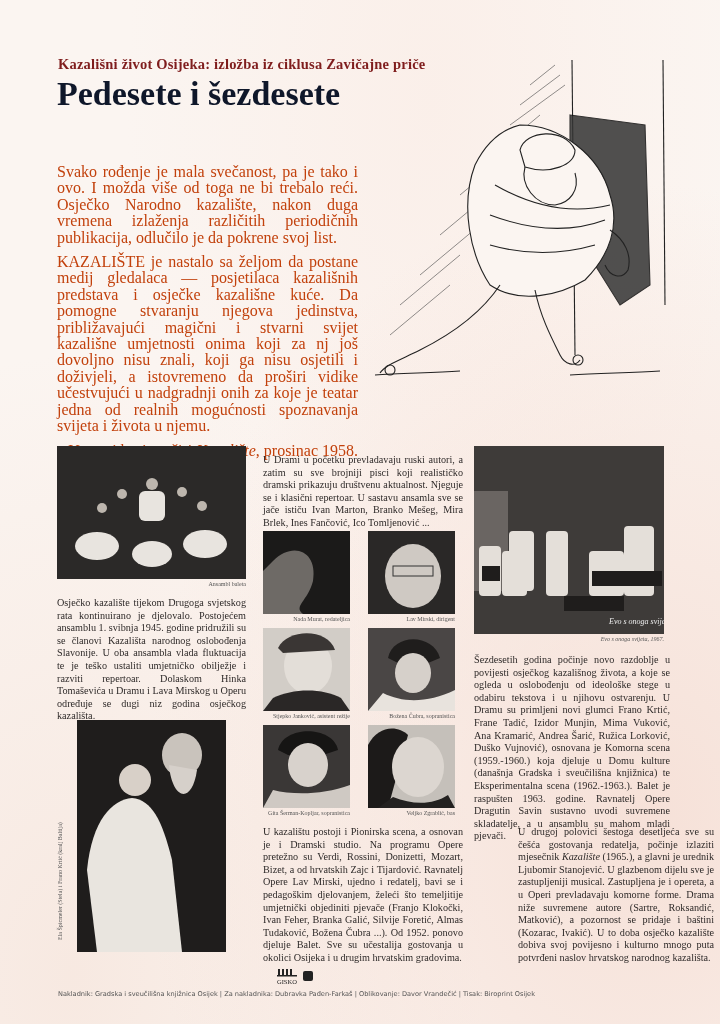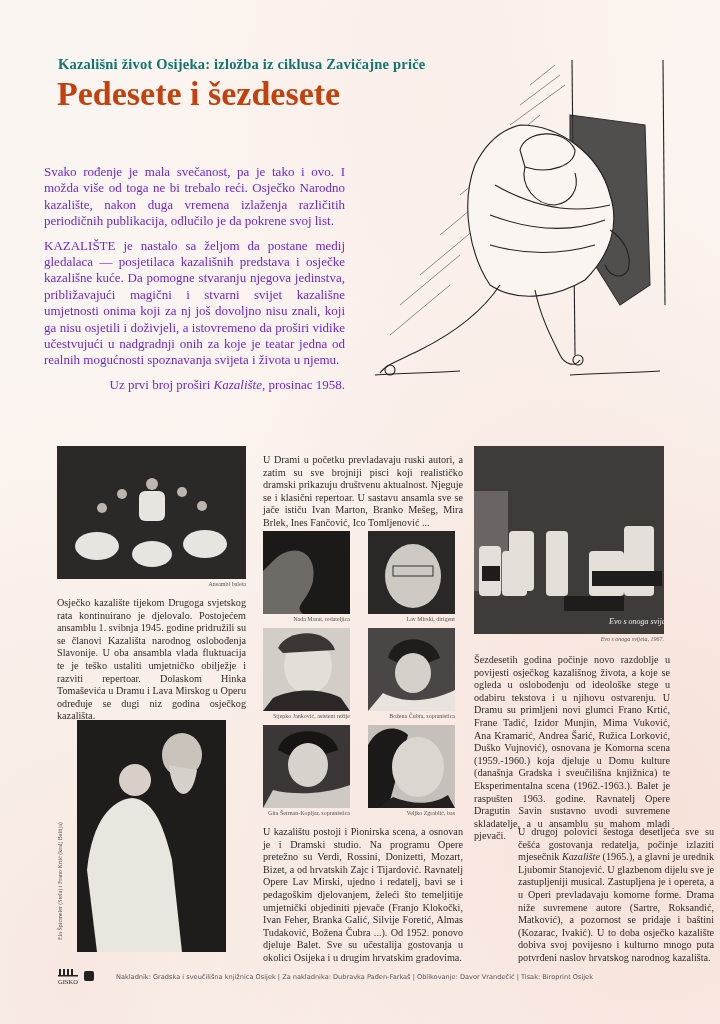--- a/index.html
+++ b/index.html
@@ -8,42 +8,42 @@
     background: #fbf5f1;
     background-image:
       radial-gradient(ellipse at 90% 80%, rgba(240,200,185,0.45), transparent 55%),
       radial-gradient(ellipse at 10% 95%, rgba(240,210,195,0.35), transparent 45%),
       radial-gradient(ellipse at 60% 10%, rgba(250,235,228,0.6), transparent 50%);
     font-family: "Liberation Serif", "DejaVu Serif", serif;
     color: #3a3230;
   }
   .abs { position: absolute; }
   .subtitle {
-    left: 58px; top: 56px; font-size: 14.5px; font-weight: bold; color: #0f766e;
+    left: 58px; top: 56px; font-size: 14.5px; font-weight: bold; color: #7f1d1d;
     letter-spacing: 0.2px; white-space: nowrap;
   }
   .title {
     left: 57px; top: 78px; font-size: 34px; line-height: 31px; font-weight: bold;
-    color: #c2410c; margin: 0;
+    color: #0f172a; margin: 0;
   }
   .intro {
-    left: 44px; top: 164px; width: 301px; font-size: 13px; line-height: 16.4px;
-    color: #6d28d9; text-align: justify;
+    left: 57px; top: 164px; width: 301px; font-size: 16px; line-height: 16.4px;
+    color: #c2410c; text-align: justify;
   }
   .intro p { margin: 0 0 8px 0; }
   .intro .sig { text-align: right; margin-top: 2px; }
   .col-text { font-size: 10.2px; line-height: 12.6px; text-align: justify; color: #2e2a29; }
   .caption { font-size: 6px; color: #555; text-align: right; }
   .photo {
     background: #2a2827; overflow: hidden;
   }
   .photo svg { display: block; width: 100%; height: 100%; }
   .footer {
     left: 58px; top: 996px; font-family: "DejaVu Sans", sans-serif; font-size: 6.6px; color: #555;
-    white-space: nowrap; display: flex; align-items: center; gap: 20px;
+    white-space: nowrap; display: flex; align-items: center; gap: 6px; flex-direction: column;
   }
   .logo { width: 38px; height: 15px; position: relative; }
   .vcap {
     position: absolute; transform: rotate(-90deg); transform-origin: left top;
     font-size: 6px; color: #555; white-space: nowrap;
   }
   i { font-style: italic; }
 </style>
 </head>
 <body>

